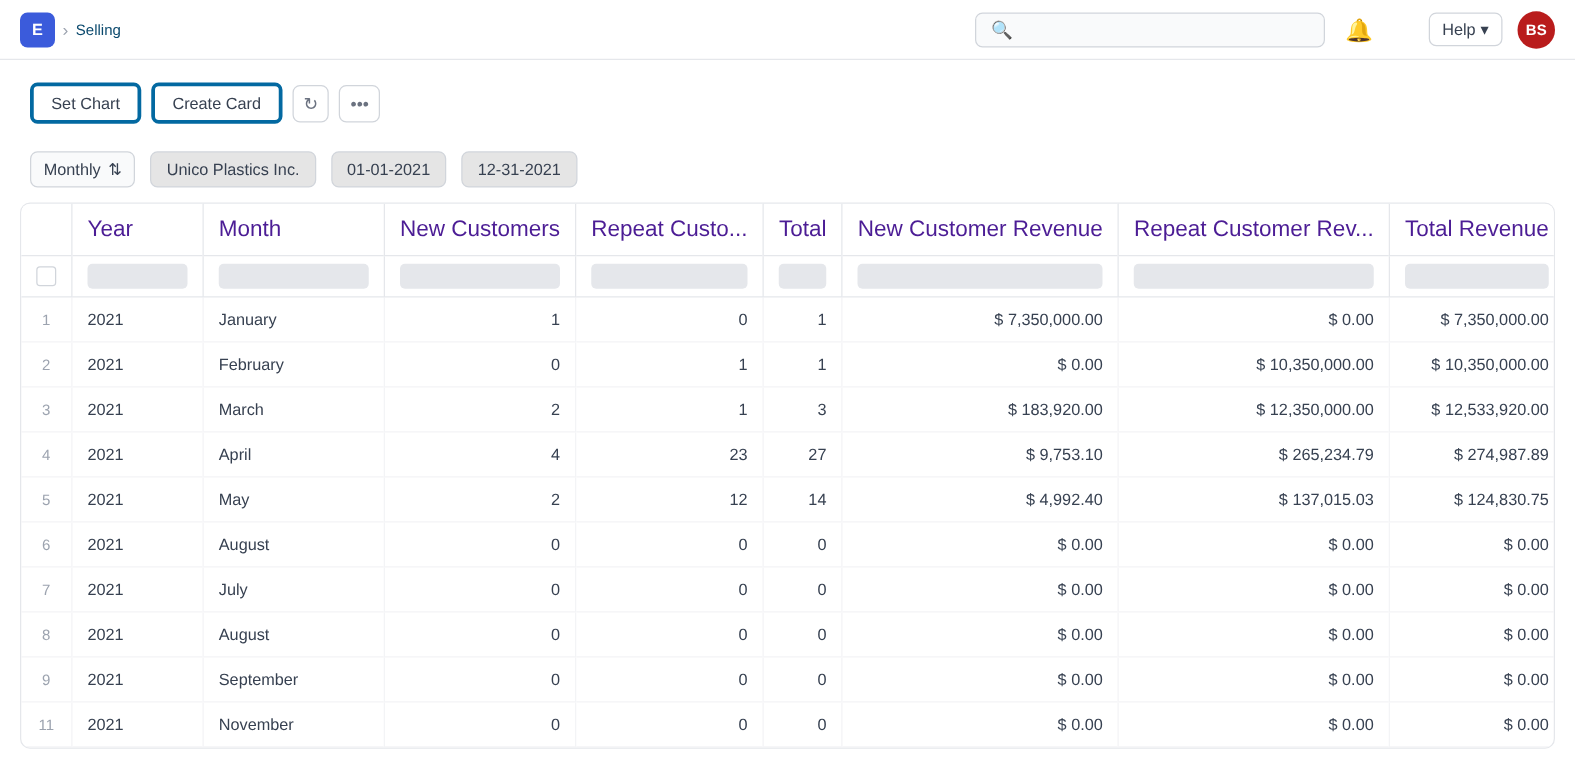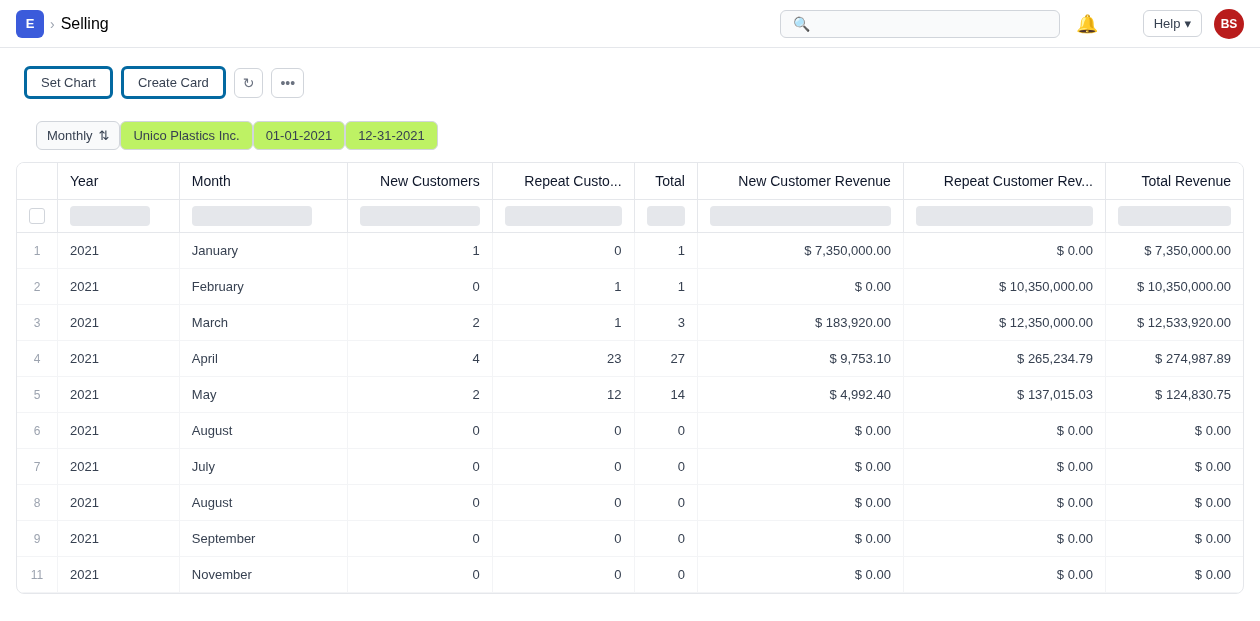--- a/index.html
+++ b/index.html
@@ -11,21 +11,21 @@
       padding: 0 16px; height: 48px; border-bottom: 1px solid #e5e7eb;
       background: #fff;
     }
     .topnav-left { display: flex; align-items: center; gap: 6px; }
     .app-icon {
       width: 28px; height: 28px; background: #3b5bdb; border-radius: 6px;
       display: flex; align-items: center; justify-content: center;
       color: #fff; font-weight: 700; font-size: 13px;
     }
     .breadcrumb-sep { color: #9ca3af; font-size: 14px; }
-    .breadcrumb-text { color: #000000; font-size: 16px; }
+    .breadcrumb-text { color: #0c4a6e; font-size: 12px; }
     .topnav-right { display: flex; align-items: center; gap: 12px; }
     .search-bar {
       display: flex; align-items: center; gap: 6px;
       border: 1px solid #d1d5db; border-radius: 6px;
       padding: 5px 12px; width: 280px; color: #6b7280; font-size: 13px;
       background: #f9fafb;
     }
     .search-icon { color: #9ca3af; font-size: 14px; }
     .bell-btn {
       background: none; border: none; cursor: pointer;
@@ -53,46 +53,45 @@
       border: 3px solid #0369a1; background: #fff; border-radius: 6px;
       padding: 6px 14px; font-size: 13px; cursor: pointer; color: #374151;
     }
     .btn-icon {
       border: 1px solid #d1d5db; background: #fff; border-radius: 6px;
       padding: 6px 8px; font-size: 14px; cursor: pointer; color: #6b7280;
     }
 
     
     .filters-row {
-      display: flex; align-items: center; gap: 0;
+      display: flex; align-items: center; gap: 12px;
       padding: 8px 24px 12px 24px;
-      margin-left: 12px;
     }
     .filter-select {
       border: 1px solid #d1d5db; border-radius: 6px;
       padding: 6px 10px; font-size: 13px; background: #f9fafb;
       color: #374151; cursor: pointer;
       display: flex; align-items: center; gap: 6px;
     }
     .filter-input {
       border: 1px solid #d1d5db; border-radius: 6px;
-      padding: 6px 12px; font-size: 13px; background: #bef264;
+      padding: 6px 12px; font-size: 13px; background: #e5e5e5;
       color: #374151;
     }
 
     
     .table-container {
       margin: 0 16px; border: 1px solid #e5e7eb; border-radius: 8px;
       overflow: hidden; max-height: 440px; overflow-y: auto;
     }
     table { width: 100%; border-collapse: collapse; }
     thead tr { background: #fff; border-bottom: 1px solid #e5e7eb; }
     thead th {
       padding: 10px 12px; text-align: right; font-weight: 500;
-      color: #0f172a; font-size: 14px; white-space: nowrap;
+      color: #4c1d95; font-size: 18px; white-space: nowrap;
       border-right: 1px solid #e5e7eb;
     }
     thead th:first-child { text-align: center; width: 40px; }
     thead th.text-left { text-align: left; }
 
     
     .filter-row td {
       padding: 6px 12px; border-right: 1px solid #e5e7eb;
       border-bottom: 1px solid #e5e7eb;
     }

